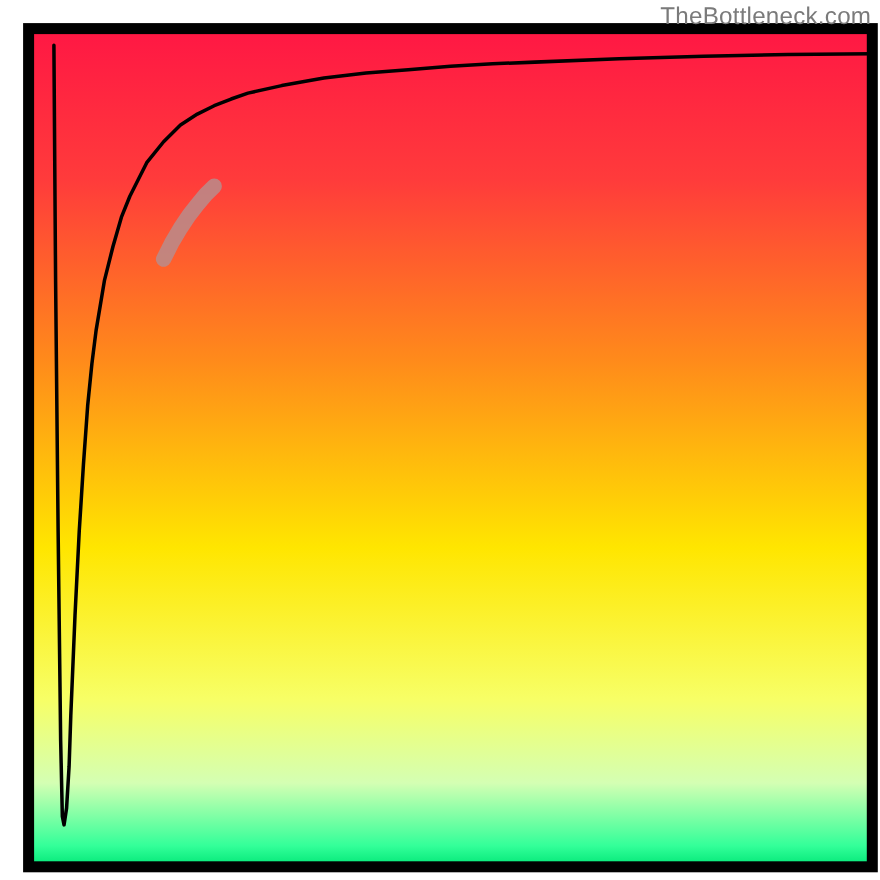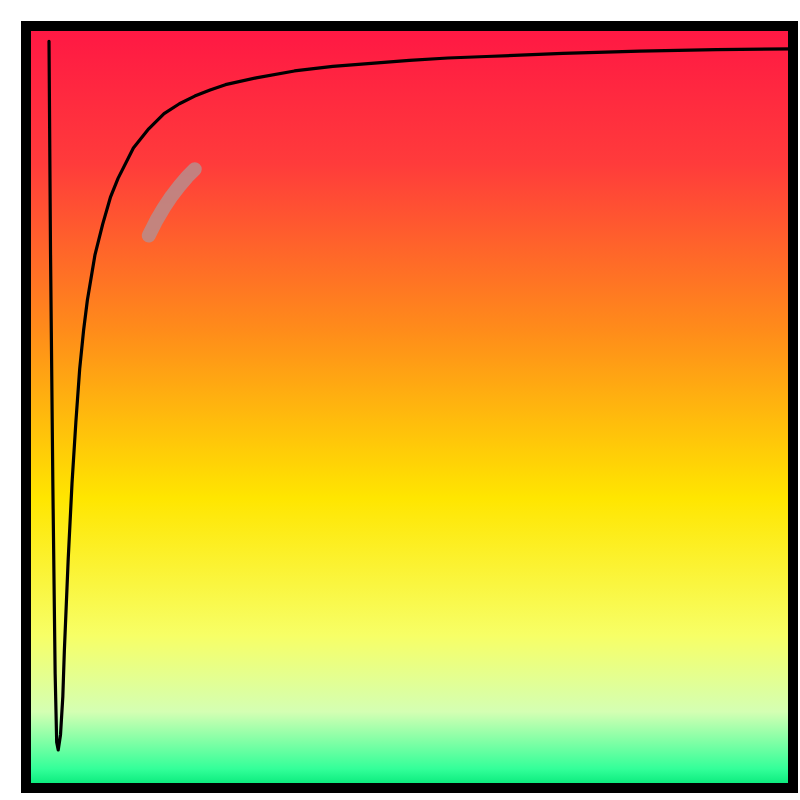--- a/index.html
+++ b/index.html
@@ -28,20 +28,21 @@
     user-select: none;
   }
   svg {
     display: block;
   }
 </style>
 </head>
 <body>
 
 <div class="plot-wrap">
+  <div class="watermark">TheBottleneck.com</div>
   <svg id="chart-svg" width="800" height="800" viewBox="0 0 800 800">
     <defs>
       <linearGradient id="bg-grad" x1="0" y1="0" x2="0" y2="1">
           <stop offset="0%" stop-color="#ff1744"></stop>
           <stop offset="18%" stop-color="#ff3b3b"></stop>
           <stop offset="40%" stop-color="#ff8c1a"></stop>
           <stop offset="62%" stop-color="#ffe600"></stop>
           <stop offset="80%" stop-color="#f7ff66"></stop>
           <stop offset="90%" stop-color="#d4ffb3"></stop>
           <stop offset="97.5%" stop-color="#33ff99"></stop>

